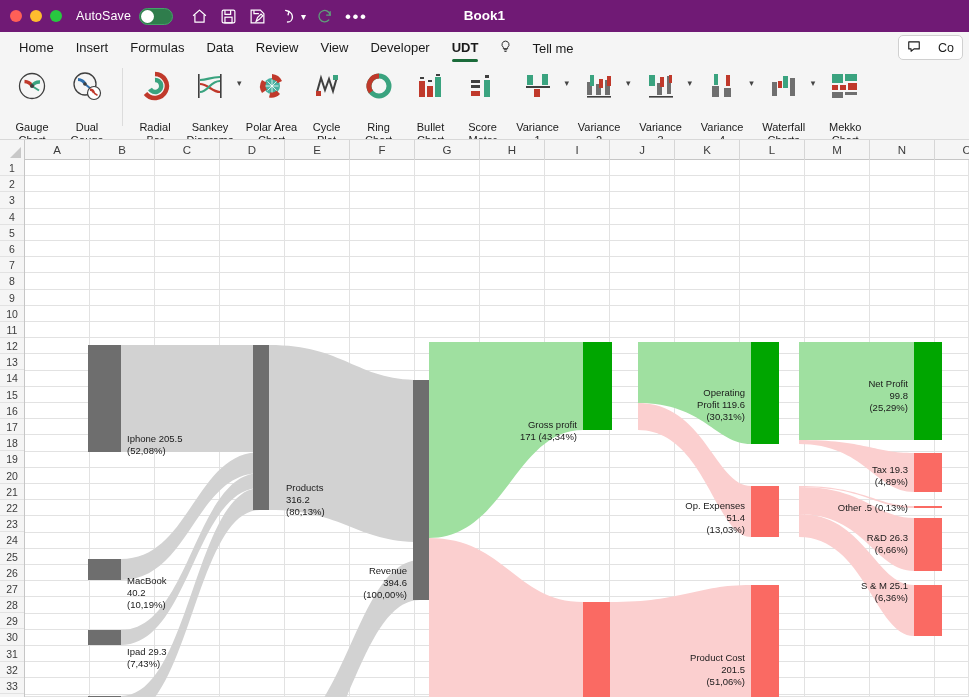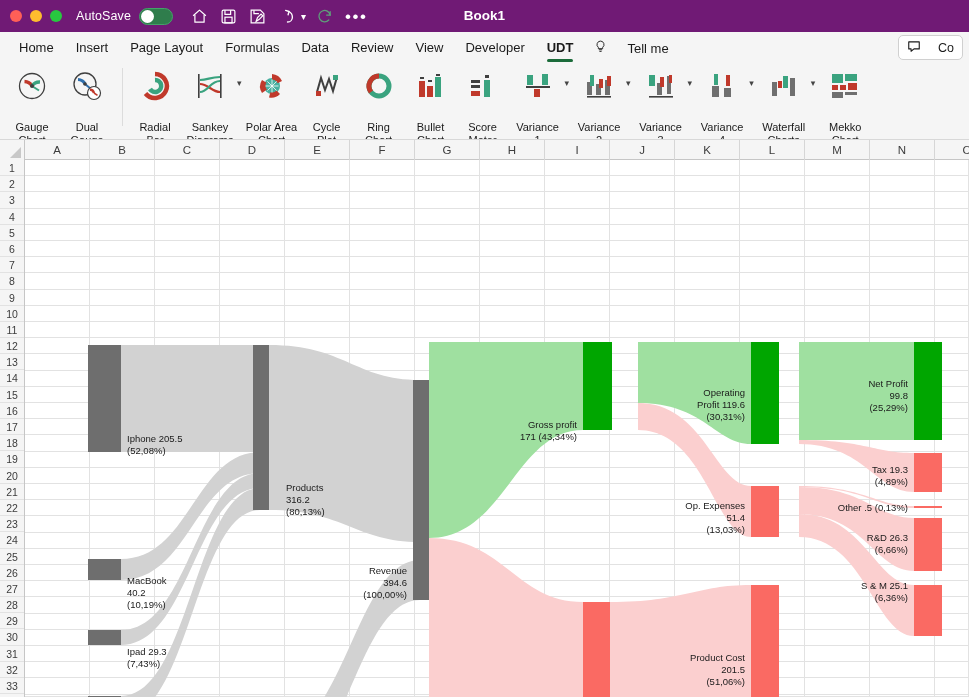--- a/index.html
+++ b/index.html
@@ -263,21 +263,20 @@
       </svg>
   </div>
   <span class="dots">•••</span>
 
   <div id="doc-title">Book1</div>
 </div>
 
 <div id="ribbon-tabs">
   <div class="rtab">Home</div>
   <div class="rtab">Insert</div>
-  <div class="rtab">Page Layout</div>
   <div class="rtab">Formulas</div>
   <div class="rtab">Data</div>
   <div class="rtab">Review</div>
   <div class="rtab">View</div>
   <div class="rtab">Developer</div>
   <div class="rtab active">UDT</div>
   <div class="tellme">
     <span>
       <svg width="13" height="15" viewBox="0 0 24 24" fill="none" stroke="#1a1a1a" stroke-width="1.7">
           <path d="M9 18h6M10 21h4"></path>

